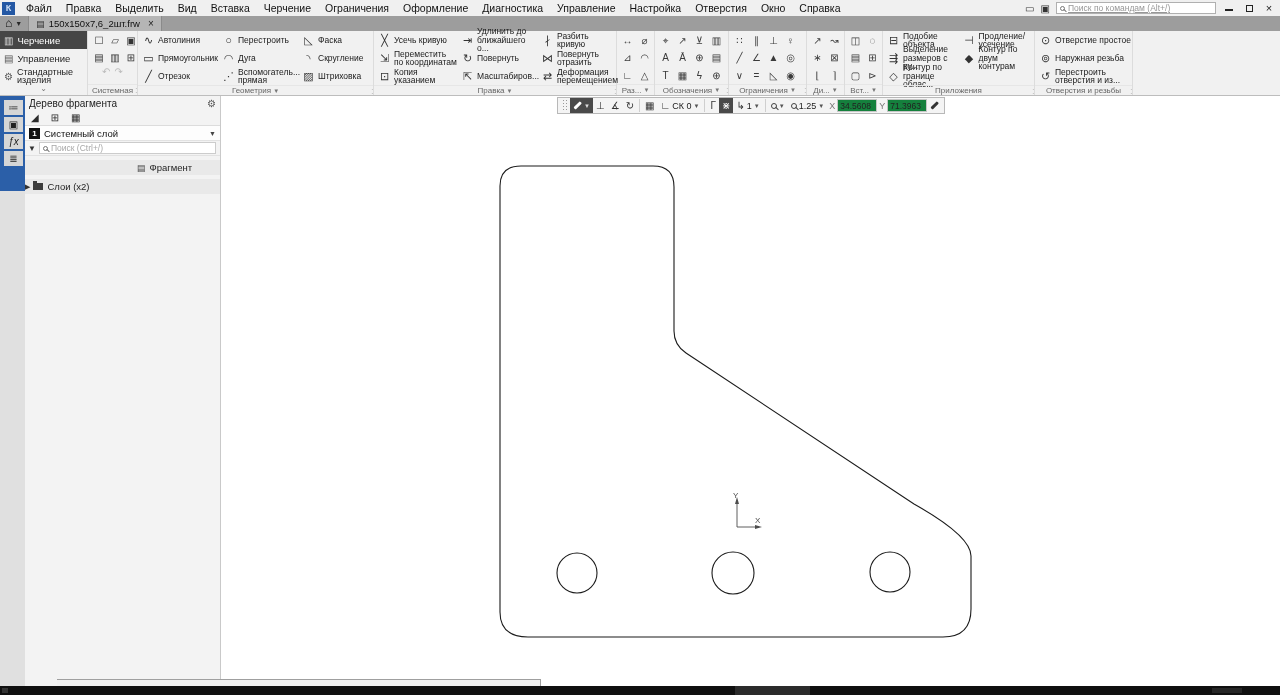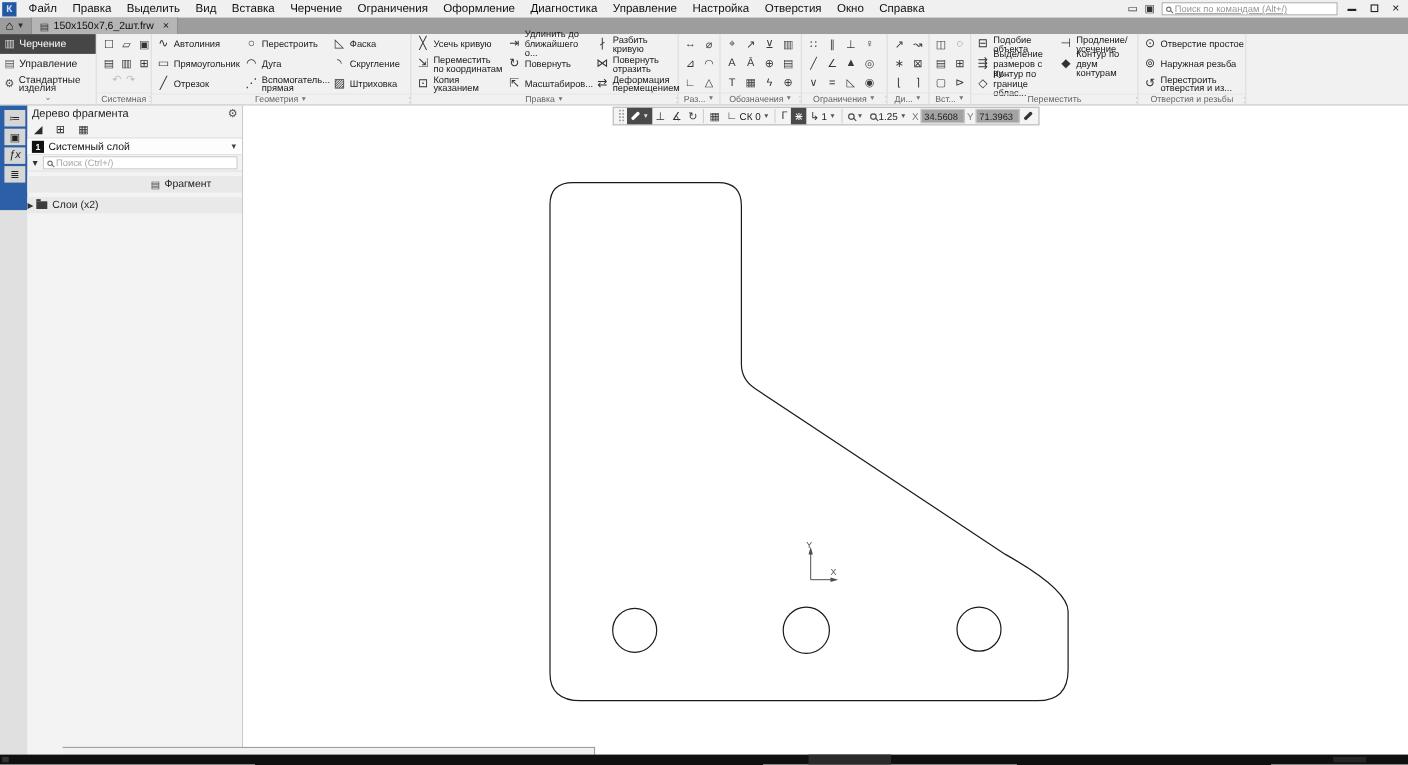--- a/index.html
+++ b/index.html
@@ -111,21 +111,21 @@
   .sbbtn { height:15px; display:flex; align-items:center; justify-content:center; padding:0 3px;
     font-size:10px; color:#333; gap:2px; }
   .sbdark { background:#4a4a4a; color:#fff; }
   .sbdark .ddv { color:#ddd; }
   .ddv { font-size:6px; color:#555; }
   .sbsep { width:1px; height:13px; background:#cfcfcf; margin:0 2px; }
   .diagbar { display:inline-block; width:9px; height:2.5px; background:#fff; border-radius:1px; transform:rotate(-45deg); }
   .diagbar.darkpen { background:#333; }
   .sbtext { font-size:9px; color:#222; }
   .sblab { font-size:9px; color:#777; margin:0 2px; }
-  .valbox { height:13px; min-width:40px; background:#a3a3a3; border:1px solid #c6c6c6;
+  .valbox { height:13px; min-width:40px; background:#15803d; border:1px solid #c6c6c6;
     font-size:8.5px; color:#222; display:flex; align-items:center; padding:0 2px; }
   .magi2 { display:inline-block; width:6px; height:6px; border:1px solid #444; border-radius:50%; position:relative; }
   .magi2::after { content:''; position:absolute; width:4px; height:1px; background:#444; transform:rotate(45deg); right:-3px; bottom:-1px; }
 
   
   .prestrip { position:absolute; left:57px; top:679px; width:484px; height:7px; background:#f1f1f1;
     border-top:1px solid #9f9f9f; border-right:1px solid #9f9f9f; }
   .taskbar { position:absolute; left:0; top:686px; width:1280px; height:9px; background:#101010; }
   .task-start { position:absolute; left:2px; top:2px; width:6px; height:5px; background:#333; }
   .task-app { position:absolute; left:735px; top:0; width:75px; height:9px; background:#2b2b2b; }
@@ -430,21 +430,21 @@
               <span class="ci">⊣</span>
               <span class="cl">Продление/ усечение</span>
             </div>
             <div class="cmd">
               <span class="ci">◆</span>
               <span class="cl">Контур по двум контурам</span>
             </div>
         </div>
       </div>
       <div class="seclabel">
-        <span>Переместить</span>
+        <span>Приложения</span>
         <span class="dots">⁚</span>
       </div>
     </div>
 
     <div class="rsec" style="width:98px">
       <div class="seccontent cmdcols">
         <div class="cmdcol" style="width:98px">
           <div class="cmd">
               <span class="ci">⊙</span>
               <span class="cl">Отверстие простое</span>

